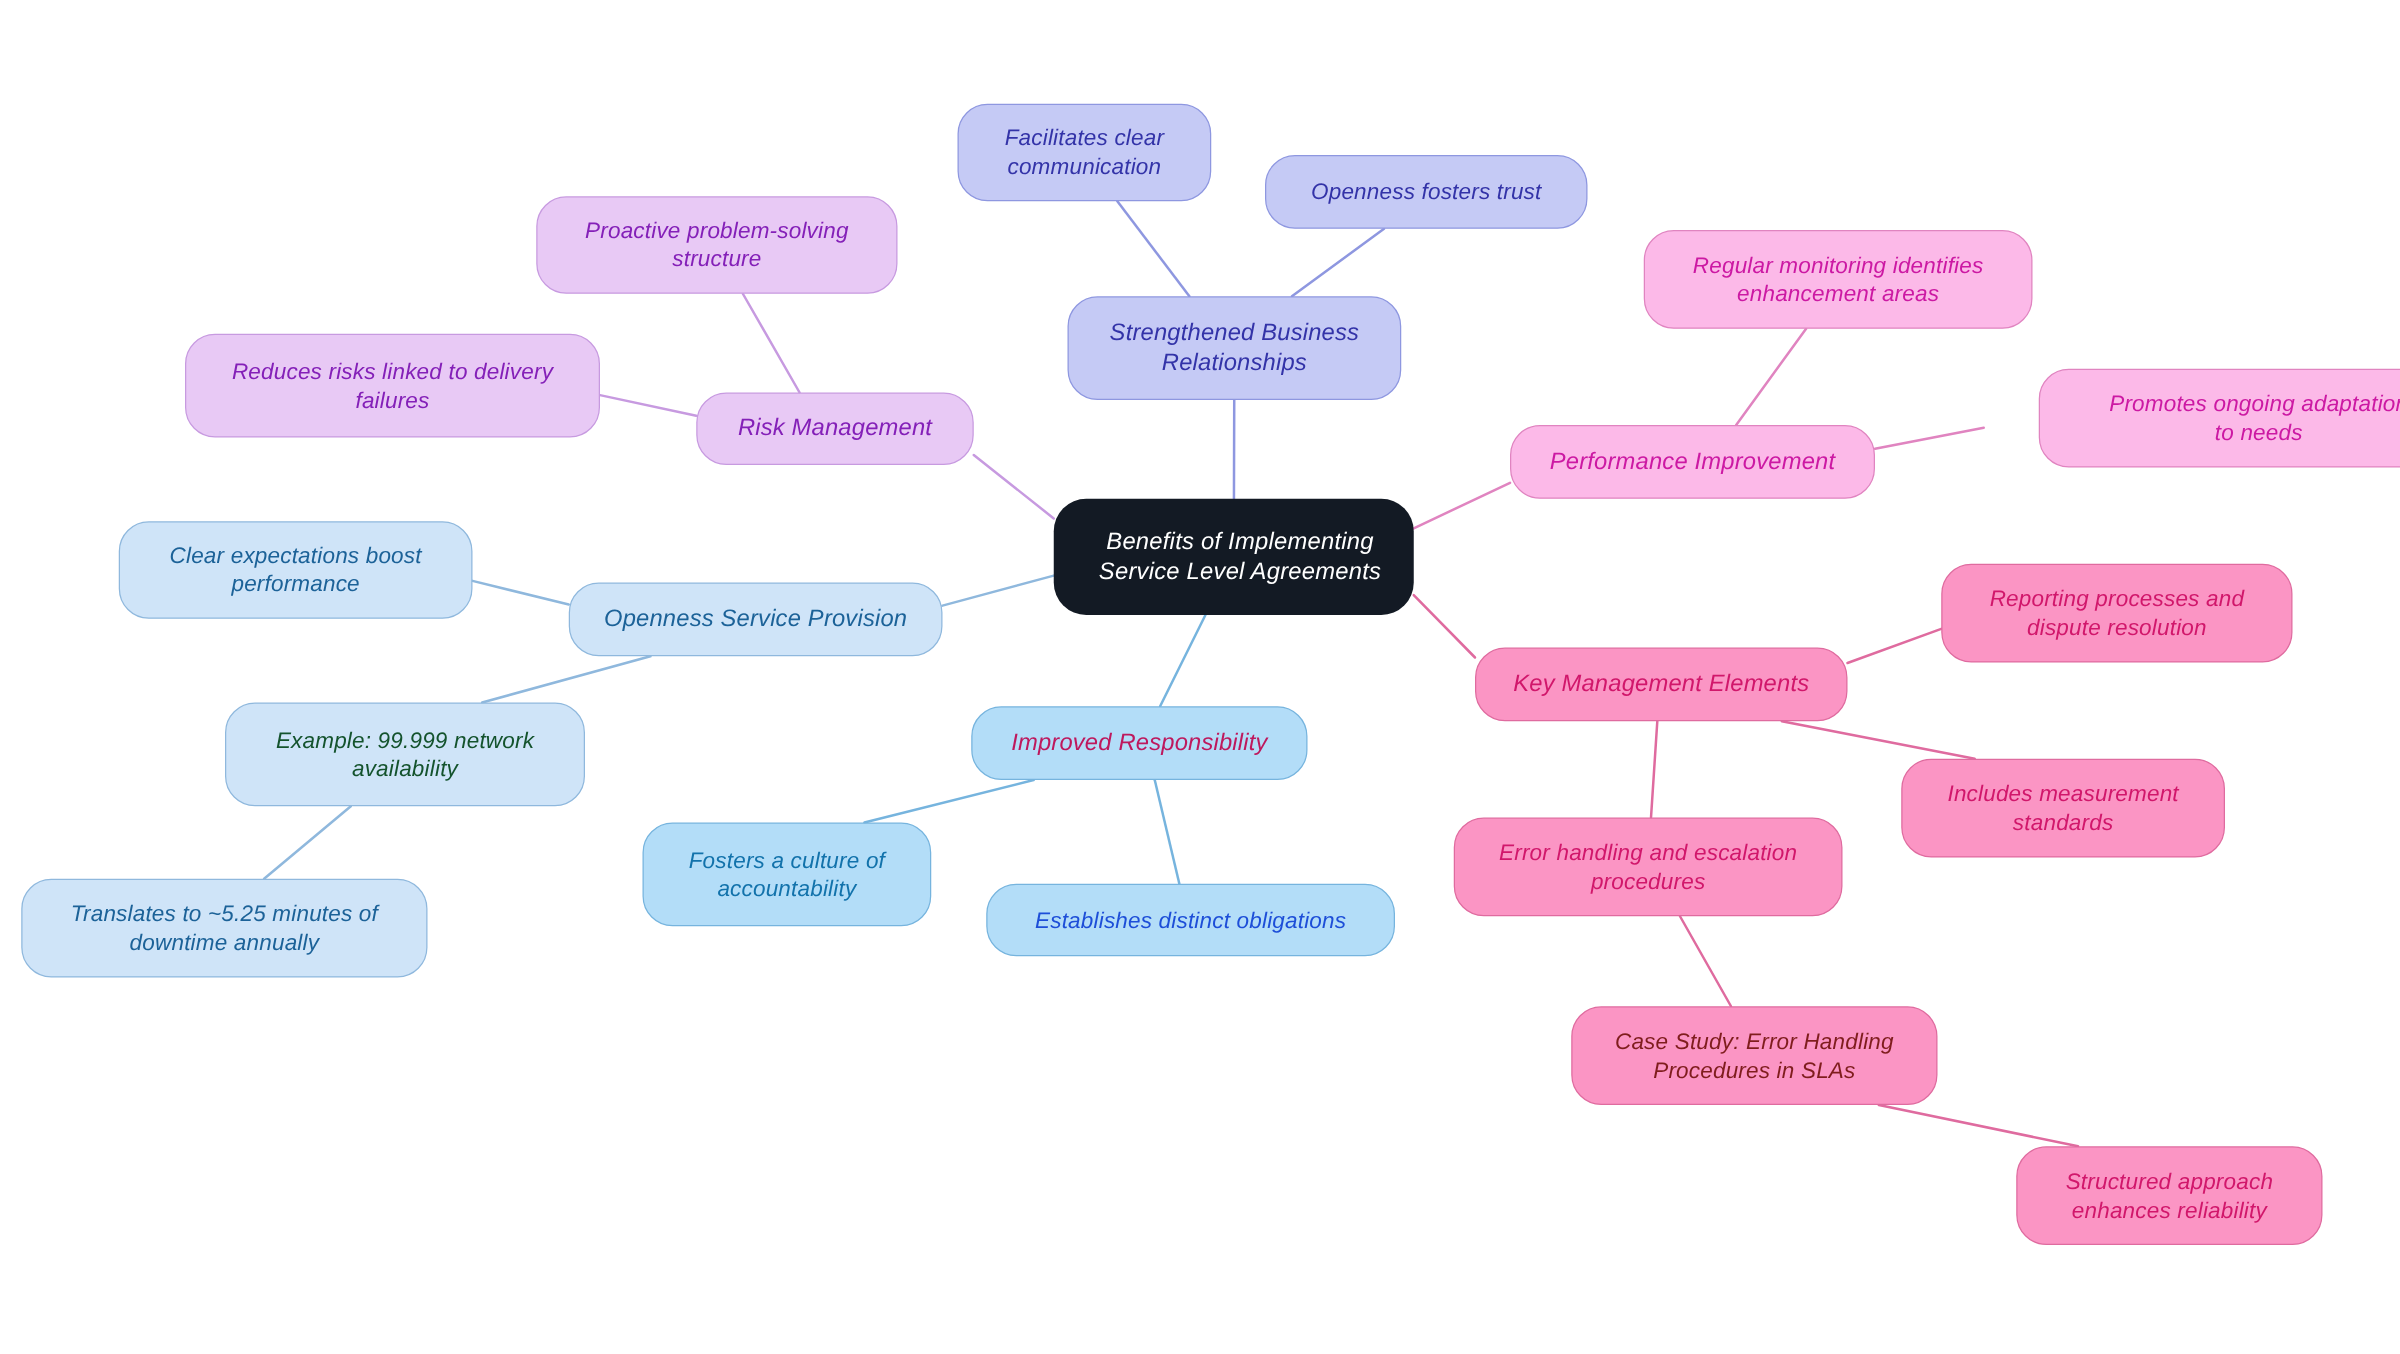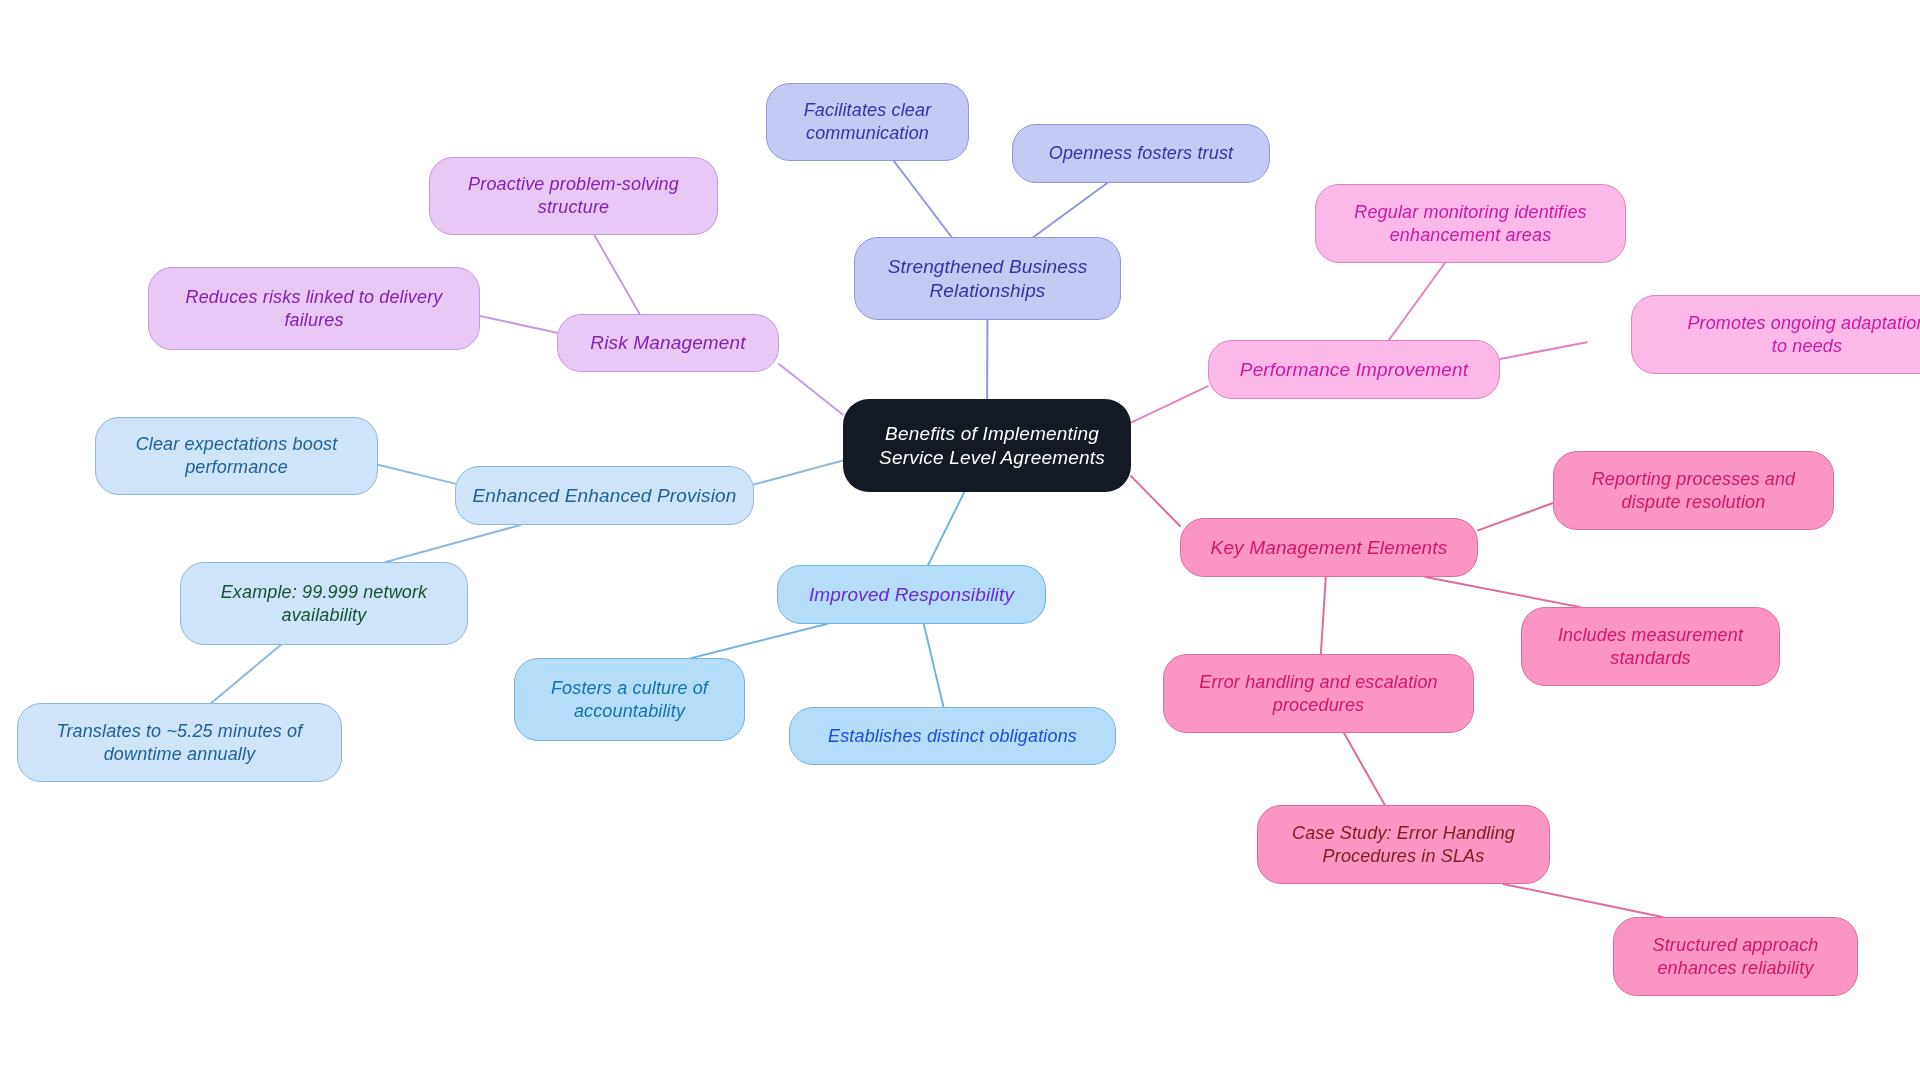--- a/index.html
+++ b/index.html
@@ -82,28 +82,28 @@
     <div class="node" style="left: 854px; top: 237px; width: 267px; height: 83px; background: rgb(197, 202, 245); border-color: rgb(142, 151, 224); color: rgb(51, 51, 168); font-size: 19px;">Strengthened Business
 Relationships</div>
     <div class="node" style="left: 766px; top: 83px; width: 203px; height: 78px; background: rgb(197, 202, 245); border-color: rgb(142, 151, 224); color: rgb(51, 51, 168); font-size: 18px;">Facilitates clear
 communication</div>
     <div class="node" style="left: 1012px; top: 124px; width: 258px; height: 59px; background: rgb(197, 202, 245); border-color: rgb(142, 151, 224); color: rgb(51, 51, 168); font-size: 18px;">Openness fosters trust</div>
     <div class="node" style="left: 557px; top: 314px; width: 222px; height: 58px; background: rgb(232, 201, 245); border-color: rgb(199, 154, 224); color: rgb(132, 32, 184); font-size: 19px;">Risk Management</div>
     <div class="node" style="left: 429px; top: 157px; width: 289px; height: 78px; background: rgb(232, 201, 245); border-color: rgb(199, 154, 224); color: rgb(132, 32, 184); font-size: 18px;">Proactive problem-solving
 structure</div>
     <div class="node" style="left: 148px; top: 267px; width: 332px; height: 83px; background: rgb(232, 201, 245); border-color: rgb(199, 154, 224); color: rgb(132, 32, 184); font-size: 18px;">Reduces risks linked to delivery
 failures</div>
-    <div class="node" style="left: 455px; top: 466px; width: 299px; height: 59px; background: rgb(207, 228, 248); border-color: rgb(143, 184, 221); color: rgb(28, 98, 152); font-size: 19px;">Enhanced Enhanced Provision</div>
+    <div class="node" style="left: 455px; top: 466px; width: 299px; height: 59px; background: rgb(207, 228, 248); border-color: rgb(143, 184, 221); color: rgb(28, 98, 152); font-size: 19px;">Openness Service Provision</div>
     <div class="node" style="left: 95px; top: 417px; width: 283px; height: 78px; background: rgb(207, 228, 248); border-color: rgb(143, 184, 221); color: rgb(28, 98, 152); font-size: 18px;">Clear expectations boost
 performance</div>
     <div class="node" style="left: 180px; top: 562px; width: 288px; height: 83px; background: rgb(207, 228, 248); border-color: rgb(143, 184, 221); color: #14532d; font-size: 18px;">Example: 99.999 network
 availability</div>
     <div class="node" style="left: 17px; top: 703px; width: 325px; height: 79px; background: rgb(207, 228, 248); border-color: rgb(143, 184, 221); color: rgb(28, 98, 152); font-size: 18px;">Translates to ~5.25 minutes of
 downtime annually</div>
-    <div class="node" style="left: 777px; top: 565px; width: 269px; height: 59px; background: rgb(179, 221, 248); border-color: rgb(118, 180, 222); color: #6d28d9; font-size: 19px;">Improved Responsibility</div>
+    <div class="node" style="left: 777px; top: 565px; width: 269px; height: 59px; background: rgb(179, 221, 248); border-color: rgb(118, 180, 222); color: #be185d; font-size: 19px;">Improved Responsibility</div>
     <div class="node" style="left: 514px; top: 658px; width: 231px; height: 83px; background: rgb(179, 221, 248); border-color: rgb(118, 180, 222); color: rgb(18, 114, 171); font-size: 18px;">Fosters a culture of
 accountability</div>
     <div class="node" style="left: 789px; top: 707px; width: 327px; height: 58px; background: rgb(179, 221, 248); border-color: rgb(118, 180, 222); color: #1d4ed8; font-size: 18px;">Establishes distinct obligations</div>
     <div class="node" style="left: 1208px; top: 340px; width: 292px; height: 59px; background: rgb(252, 185, 232); border-color: rgb(224, 132, 192); color: rgb(204, 25, 163); font-size: 19px;">Performance Improvement</div>
     <div class="node" style="left: 1315px; top: 184px; width: 311px; height: 79px; background: rgb(252, 185, 232); border-color: rgb(224, 132, 192); color: rgb(204, 25, 163); font-size: 18px;">Regular monitoring identifies
 enhancement areas</div>
     <div class="node" style="left: 1631px; top: 295px; width: 352px; height: 79px; background: rgb(252, 185, 232); border-color: rgb(224, 132, 192); color: rgb(204, 25, 163); font-size: 18px;">Promotes ongoing adaptation
 to needs</div>
     <div class="node" style="left: 1180px; top: 518px; width: 298px; height: 59px; background: rgb(251, 149, 196); border-color: rgb(223, 107, 159); color: rgb(209, 23, 107); font-size: 19px;">Key Management Elements</div>
     <div class="node" style="left: 1553px; top: 451px; width: 281px; height: 79px; background: rgb(251, 149, 196); border-color: rgb(223, 107, 159); color: rgb(209, 23, 107); font-size: 18px;">Reporting processes and

